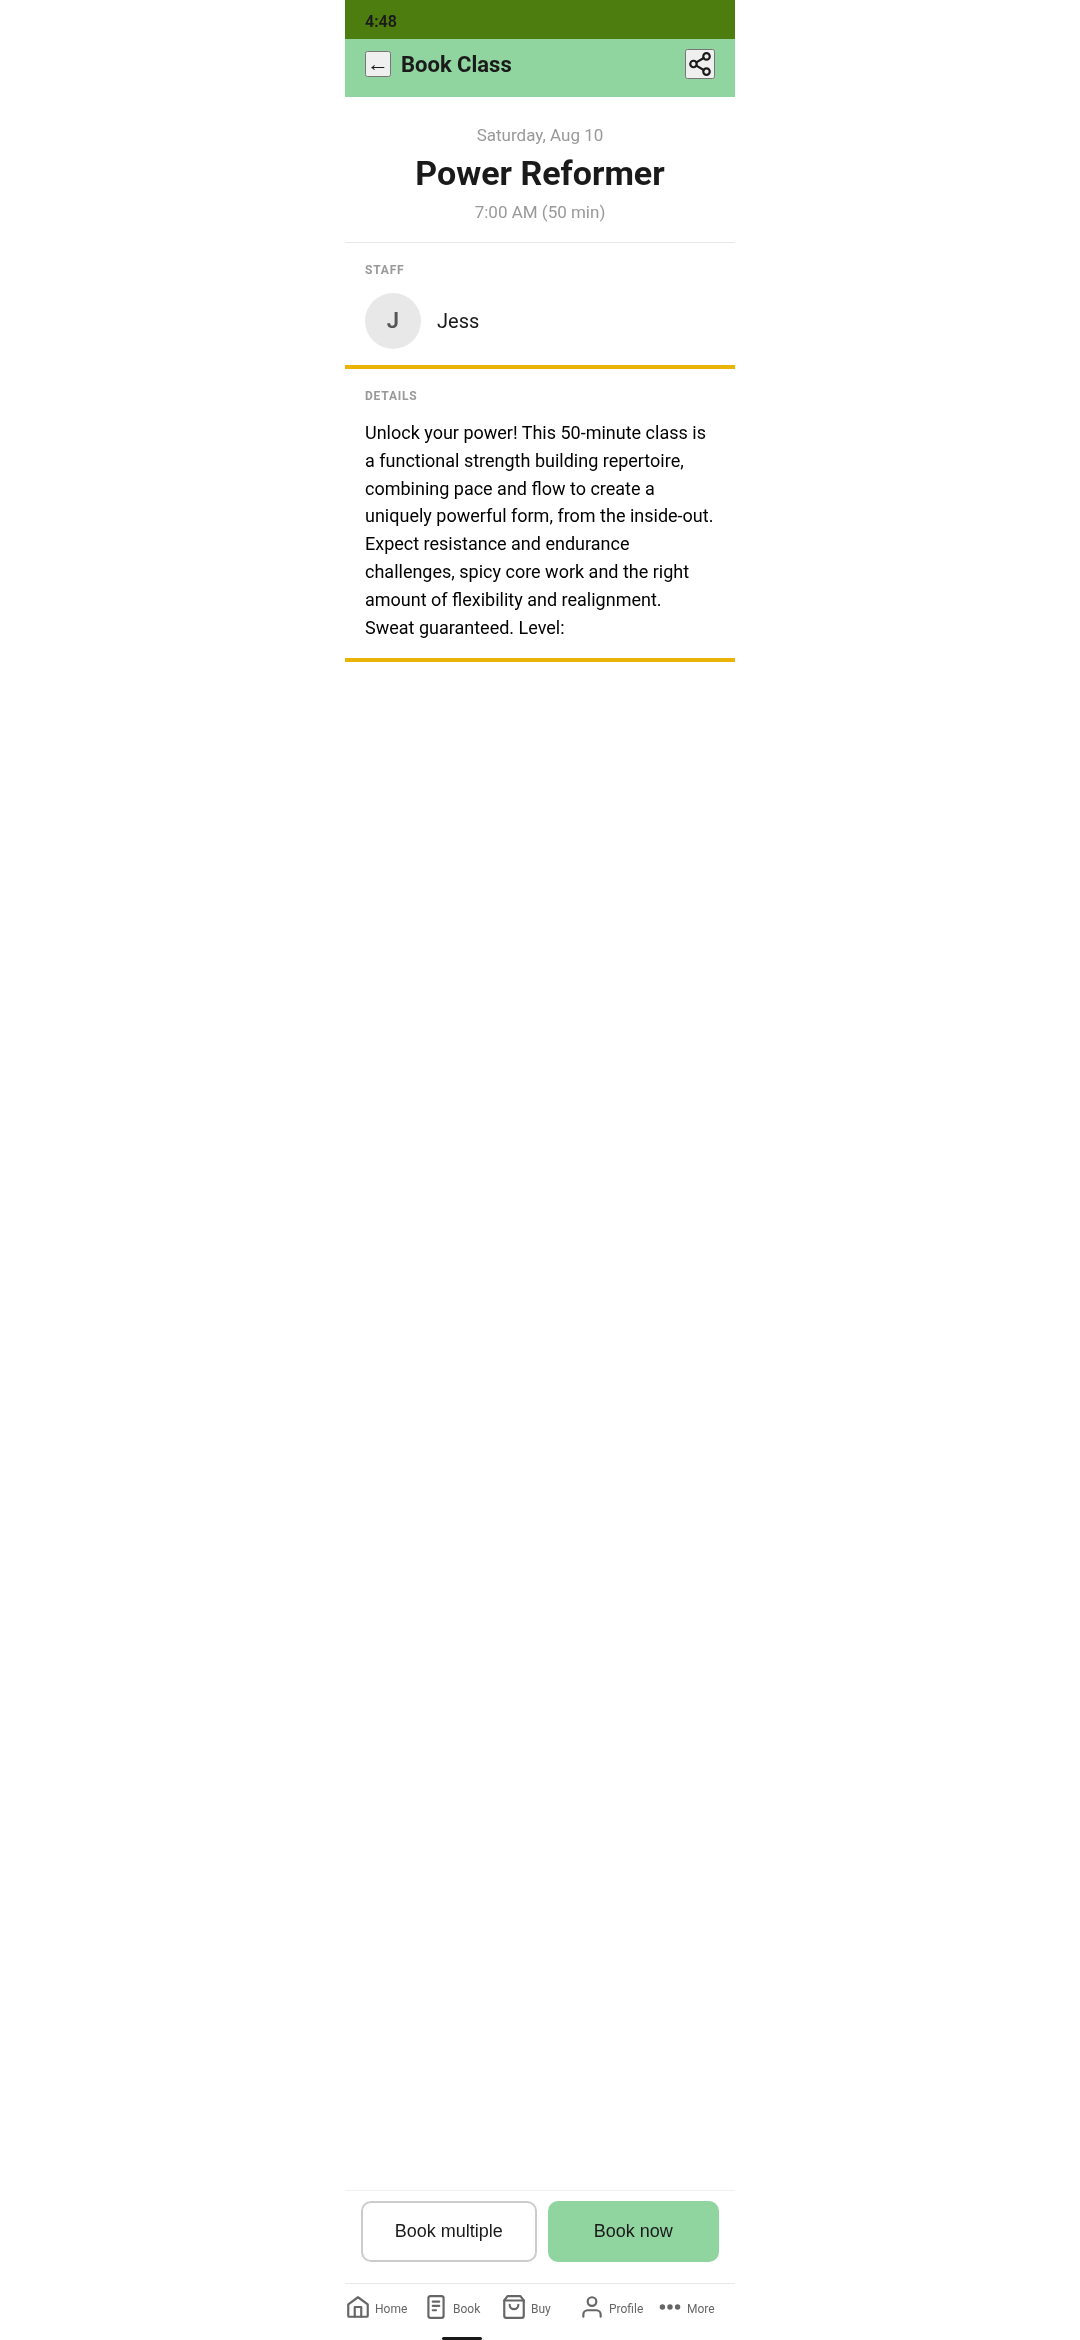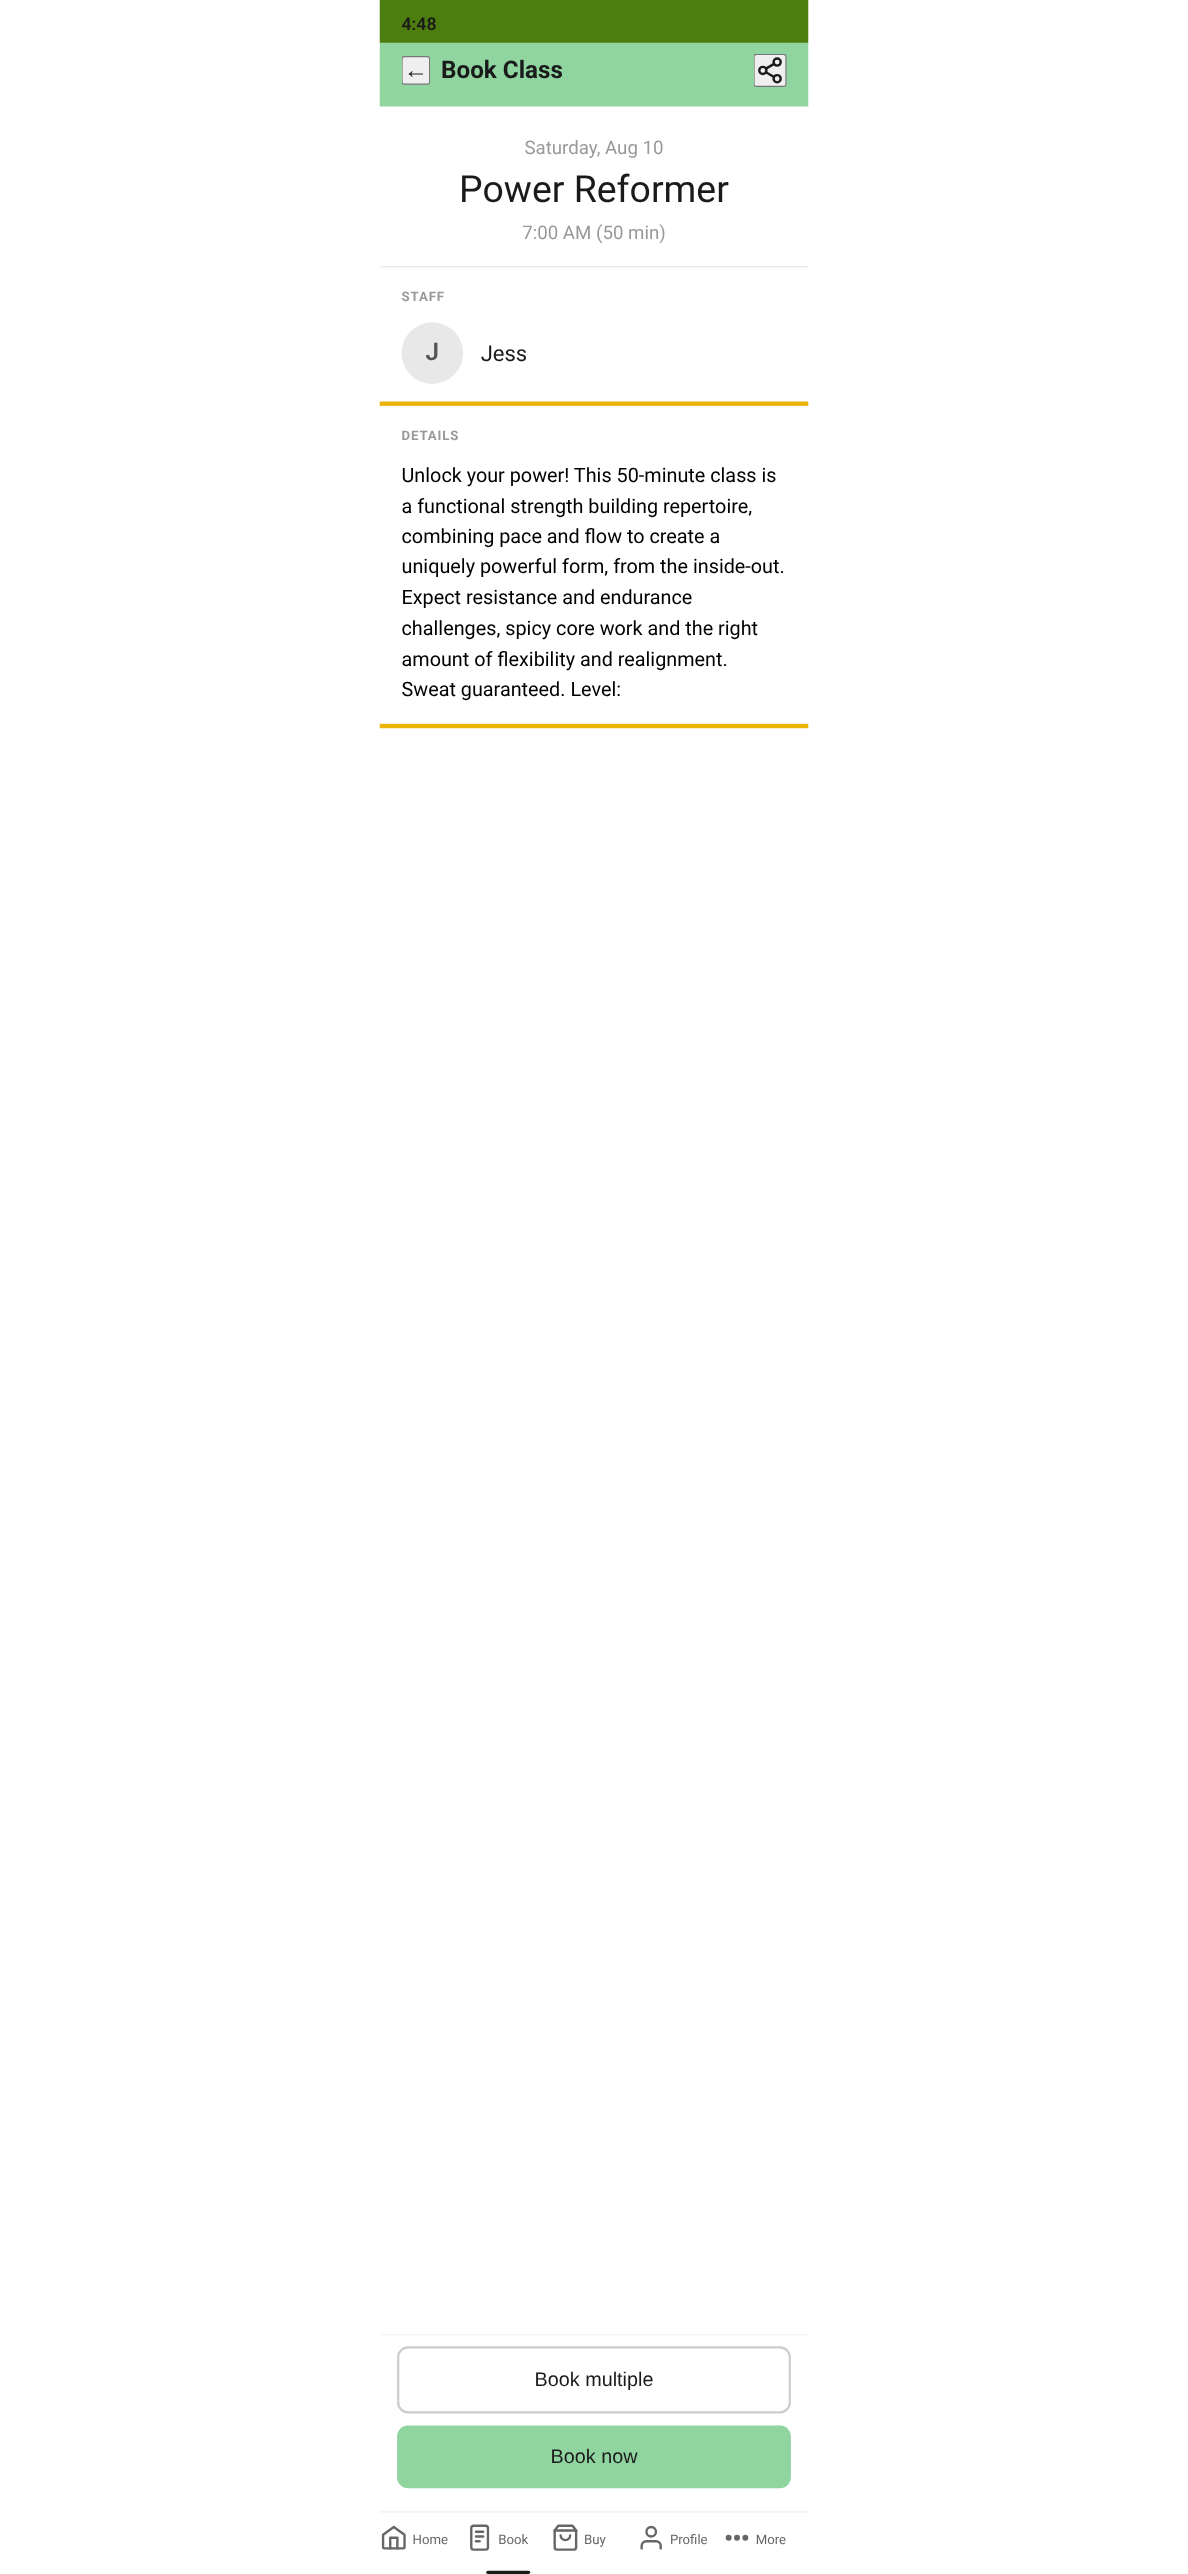--- a/index.html
+++ b/index.html
@@ -90,21 +90,21 @@
     }
 
     .class-date {
       font-size: 17px;
       color: #999999;
       margin-bottom: 8px;
     }
 
     .class-name {
       font-size: 34px;
-      font-weight: 400;
+      font-weight: 700;
       color: #1a1a1a;
       margin-bottom: 8px;
       line-height: 1.2;
     }
 
     .class-time {
       font-size: 17px;
       color: #999999;
     }
 
@@ -170,21 +170,20 @@
       position: fixed;
       bottom: 68px;
       left: 50%;
       transform: translateX(-50%);
       width: 390px;
       display: flex;
       gap: 11px;
       padding: 10px 16px;
       background: #ffffff;
       border-top: 1px solid #f0f0f0;
-      flex-direction: column;
     }
 
     .btn-outline {
       flex: 1;
       padding: 18px 10px;
       border: 2px solid #cccccc;
       border-radius: 10px;
       background: #ffffff;
       font-size: 18px;
       font-weight: 500;

